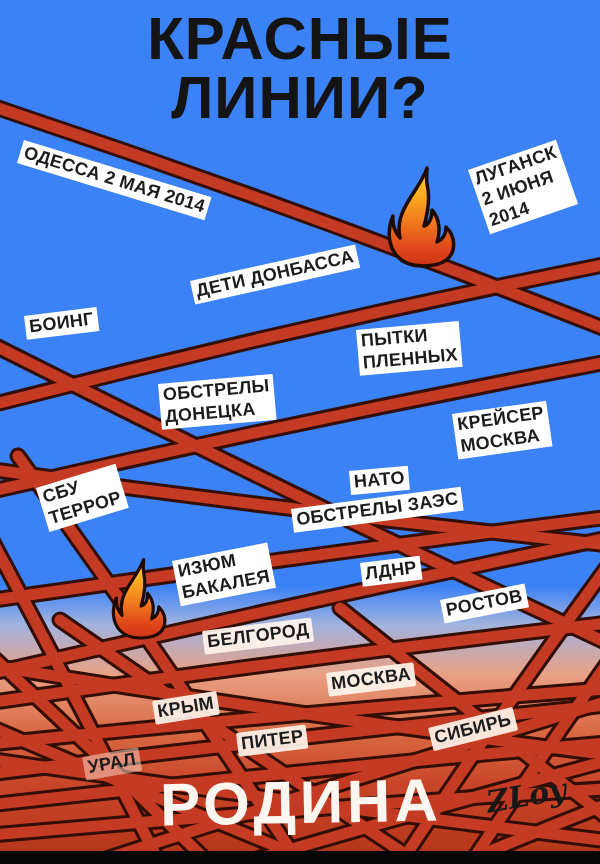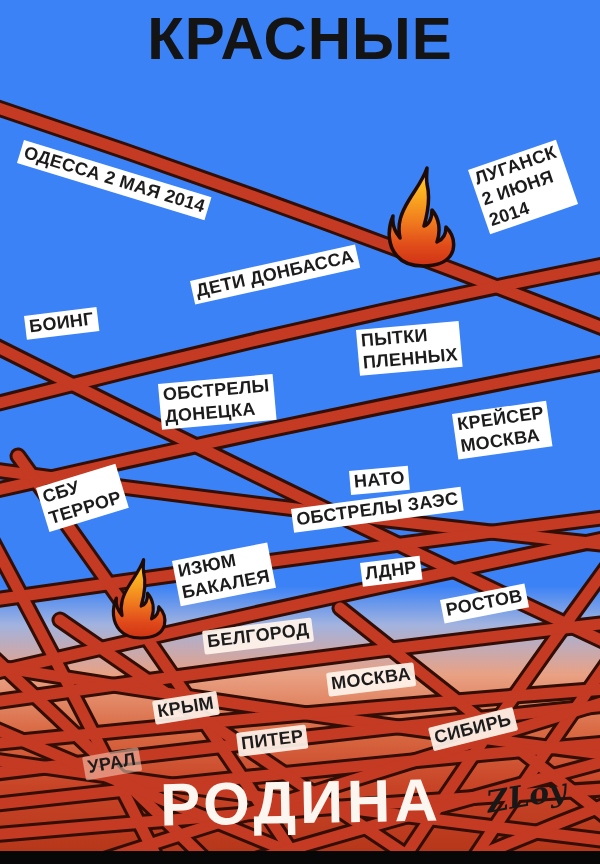--- a/index.html
+++ b/index.html
@@ -129,20 +129,21 @@
     <g transform="translate(114,558) scale(0.8)">
       <path fill="url(#flameGrad)" stroke="#1f0b04" stroke-width="4" stroke-linejoin="round" d="M37,2 C33,14 25,24 19,34 C11,47 7,58 10,72 C5,66 2,58 3,50
            C-3,64 -2,80 7,90 C13,97 23,100 33,100 C48,100 60,95 63,84
            C65,75 62,67 56,61 C56,69 52,74 47,76 C51,64 49,52 42,44
            C42,54 38,59 34,60 C38,46 40,30 37,18 C36,12 37,6 37,2 Z"></path>
     </g>
   </svg>
 
   <div class="title">
     <div>КРАСНЫЕ</div>
+    <div>ЛИНИИ?</div>
   </div>
 
   <div class="lbl" style="left:24px;top:140px;transform:rotate(17deg);">ОДЕССА 2 МАЯ 2014</div>
 
   <div class="lbl" style="left:468px;top:170px;transform:rotate(-19deg);">ЛУГАНСК
 2 ИЮНЯ
 2014</div>
 
   <div class="lbl" style="left:190px;top:281px;transform:rotate(-12.5deg);">ДЕТИ ДОНБАССА</div>
 

